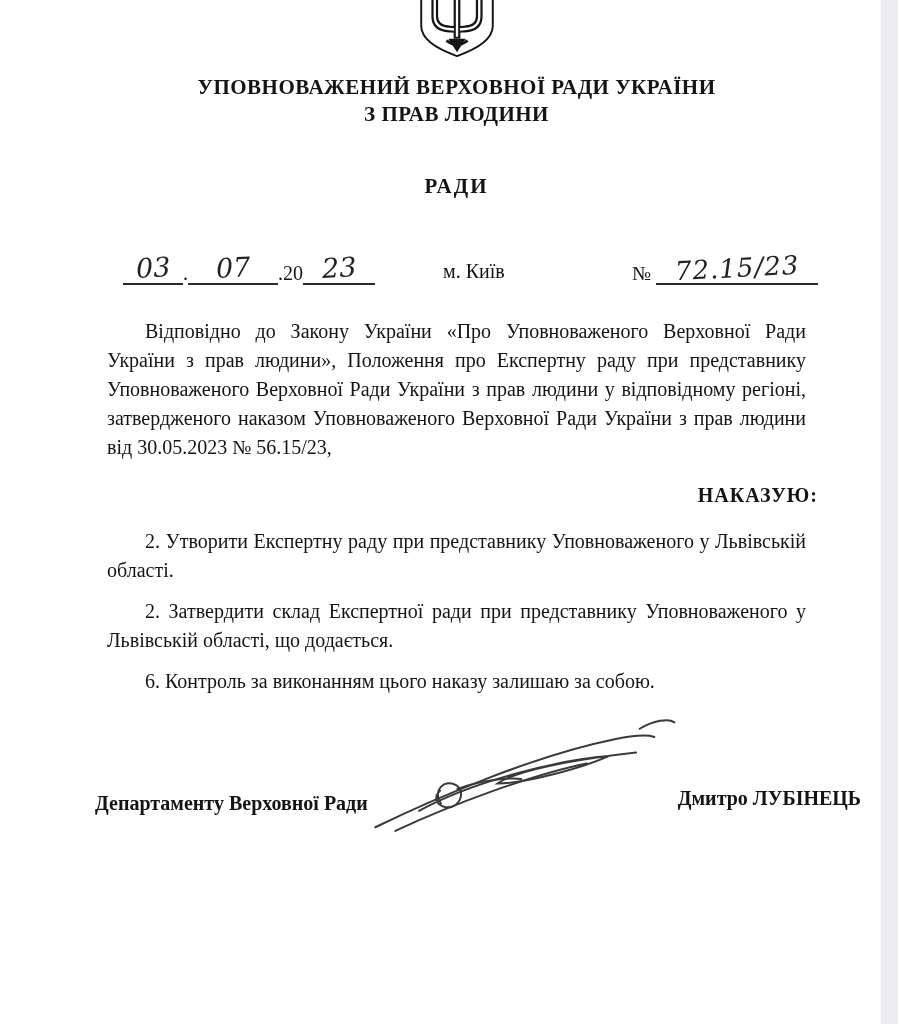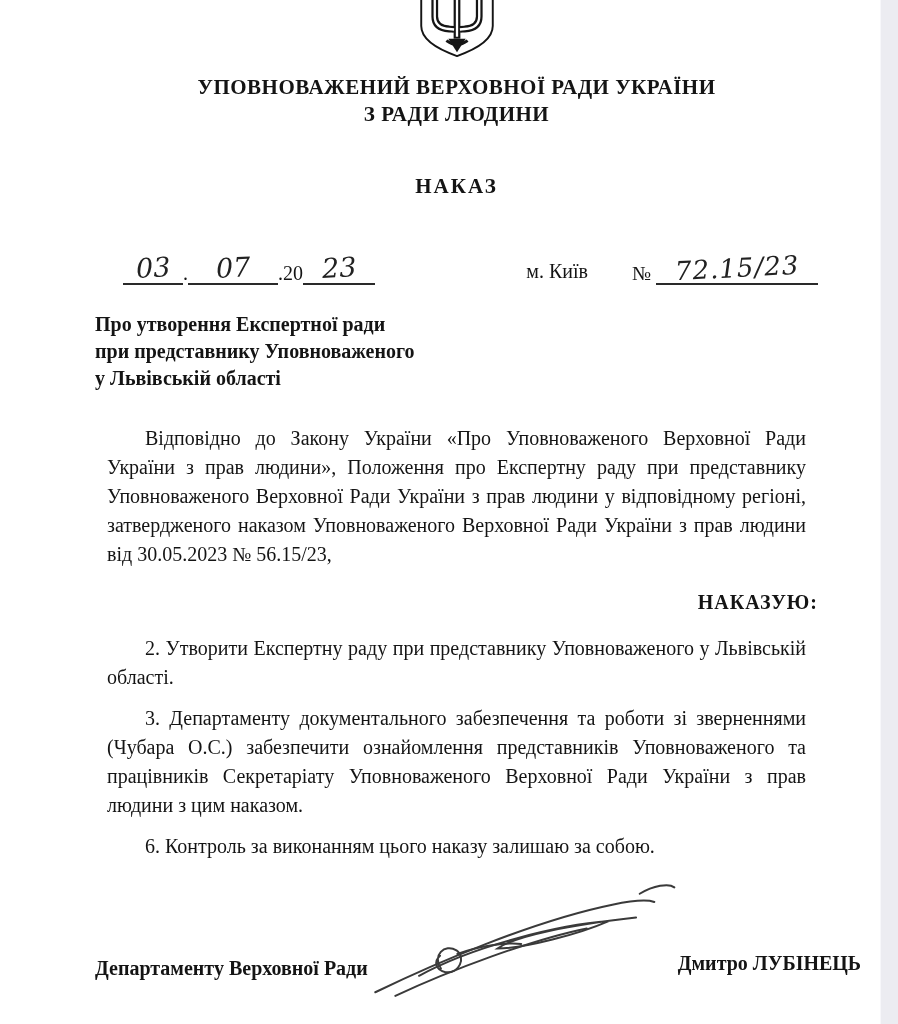--- a/index.html
+++ b/index.html
@@ -44,21 +44,21 @@
   }
   
   .date-line {
     margin-top: 42px;
     display: flex;
     align-items: flex-end;
     font-size: 20px;
     height: 44px;
   }
   .date-left { flex: 0 0 320px; padding-left: 28px; white-space: nowrap; }
-  .date-city { flex: 1 1 auto; text-align: right; padding-bottom: 2px; }
+  .date-city { flex: 1 1 auto; text-align: left; padding-bottom: 2px; }
   .date-num  { flex: 0 0 230px; text-align: right; white-space: nowrap; }
   .blank {
     display: inline-block;
     border-bottom: 2px solid #2a2a2a;
     text-align: center;
     vertical-align: bottom;
     padding-bottom: 1px;
   }
   .blank-day { width: 60px; }
   .blank-month { width: 90px; }
@@ -139,49 +139,44 @@
         <path d="M68 0 V17 Q68 29 53 30 L48 30.5"></path>
         <path d="M45 0 V38"></path>
       </g>
       <path d="M45 54 L36 40 H54 Z" fill="#151515"></path>
       <path d="M34 42 Q45 50 56 42" fill="none" stroke="#151515" stroke-width="3"></path>
     </svg>
   </div>
 
   <div class="org-name">
     <div>УПОВНОВАЖЕНИЙ ВЕРХОВНОЇ РАДИ УКРАЇНИ</div>
-    <div>З РАДИ ЛЮДИНИ</div>
+    <div>З ПРАВ ЛЮДИНИ</div>
   </div>
 
-  <div class="doc-type">НАКАЗ</div>
+  <div class="doc-type">РАДИ</div>
 
   <div class="date-line">
     <span class="date-left">
       <span class="blank blank-day"><span class="hw">03</span></span><span>.</span><span class="blank blank-month"><span class="hw">07</span></span><span>.20</span><span class="blank blank-year"><span class="hw">23</span></span>
     </span>
     <span class="date-city">м. Київ</span>
     <span class="date-num">
       <span>№</span>
       <span class="blank blank-num"><span class="hw hw-num">72.15/23</span></span>
     </span>
   </div>
 
-  <div class="subject">
-    <div>Про утворення Експертної ради</div>
-    <div>при представнику Уповноваженого</div>
-    <div>у Львівській області</div>
-  </div>
 
   <p class="para preamble">Відповідно до Закону України «Про Уповноваженого Верховної Ради України з прав людини», Положення про Експертну раду при представнику Уповноваженого Верховної Ради України з прав людини у відповідному регіоні, затвердженого наказом  Уповноваженого Верховної Ради України з прав людини від 30.05.2023 № 56.15/23,</p>
 
   <div class="order-word">НАКАЗУЮ:</div>
 
   <div class="items">
     <p class="para">2. Утворити Експертну раду при представнику Уповноваженого у Львівській області.</p>
-    <p class="para">3. Департаменту документального забезпечення та роботи зі зверненнями (Чубара О.С.) забезпечити ознайомлення представників Уповноваженого та працівників Секретаріату Уповноваженого Верховної Ради України з прав людини з цим наказом.</p>
+    <p class="para">2. Затвердити склад Експертної ради при представнику Уповноваженого у Львівській області, що додається.</p>
     <p class="para">6. Контроль за виконанням цього наказу залишаю за собою.</p>
   </div>
 
   <div class="sig-row">
     <div class="sig-title">
       <div>Департаменту Верховної Ради</div>
     </div>
     <div class="sig-scrawl">
       <svg viewBox="0 0 340 140" width="310" height="128" aria-hidden="true">
         <g fill="none" stroke="#3a3a3a" stroke-width="2.2" stroke-linecap="round">

